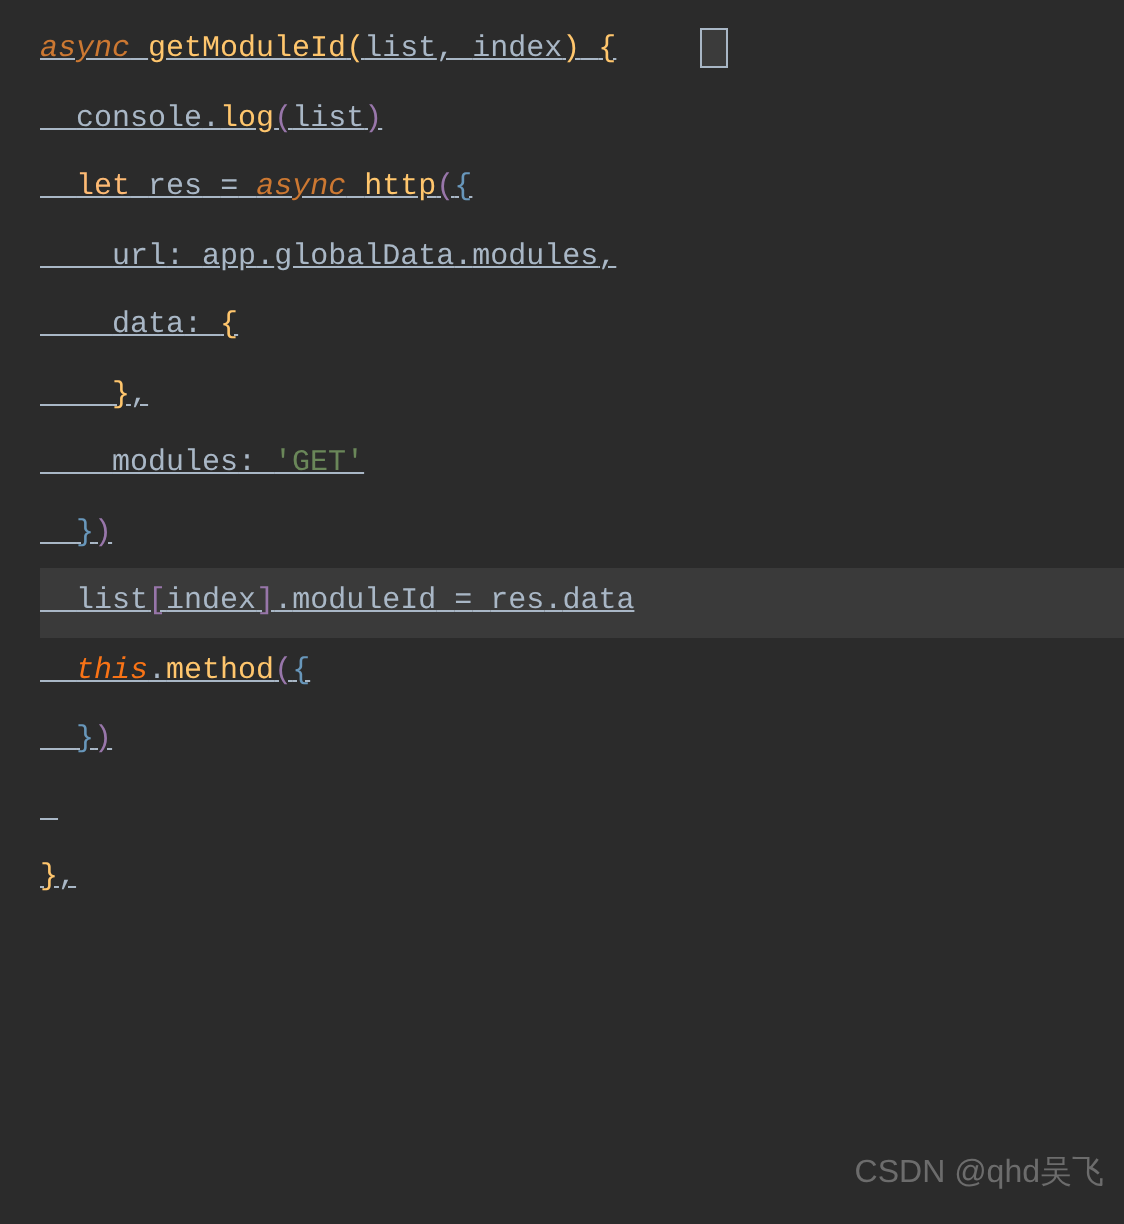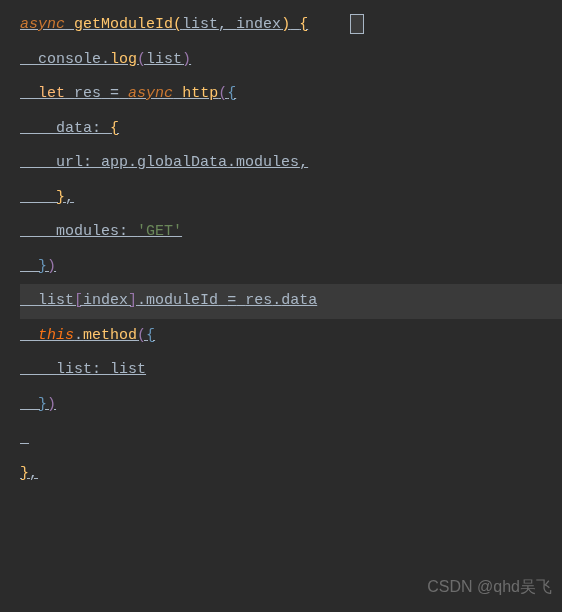--- a/index.html
+++ b/index.html
@@ -70,36 +70,35 @@
 <body>
 
 <div class="editor">
 
 <div class="line"><span class="keyword">async</span> <span class="function-name">getModuleId</span><span class="paren-yellow">(</span><span class="param">list</span><span class="punct">, </span><span class="param">index</span><span class="paren-yellow">)</span> <span class="brace-yellow">{</span></div>
 
 <div class="line">  <span class="console-obj">console</span><span class="dot">.</span><span class="method-name">log</span><span class="brace-purple">(</span><span class="ident">list</span><span class="brace-purple">)</span></div>
 
 <div class="line">  <span class="keyword-let">let</span> <span class="ident">res</span> <span class="punct">=</span> <span class="keyword">async</span> <span class="method-name">http</span><span class="brace-purple">(</span><span class="brace-blue">{</span></div>
 
+<div class="line">    <span class="prop-white">url</span><span class="punct">: </span><span class="ident">app</span><span class="dot">.</span><span class="ident">globalData</span><span class="dot">.</span><span class="ident">modules</span><span class="punct">,</span></div>
+
 <div class="line">    <span class="prop-white">data</span><span class="punct">: </span><span class="brace-yellow">{</span></div>
-
-<div class="line">    <span class="prop-white">url</span><span class="punct">: </span><span class="ident">app</span><span class="dot">.</span><span class="ident">globalData</span><span class="dot">.</span><span class="ident">modules</span><span class="punct">,</span></div>
 
 
 <div class="line">    <span class="brace-yellow">}</span><span class="punct">,</span></div>
 
 <div class="line">    <span class="prop-white">modules</span><span class="punct">: </span><span class="string">'GET'</span></div>
 
 <div class="line">  <span class="brace-blue">}</span><span class="brace-purple">)</span></div>
 
 <div class="line highlighted">  <span class="ident">list</span><span class="brace-purple">[</span><span class="ident">index</span><span class="brace-purple">]</span><span class="dot">.</span><span class="ident">moduleId</span> <span class="punct">=</span> <span class="ident">res</span><span class="dot">.</span><span class="ident">data</span></div>
 
 <div class="line">  <span class="this-kw">this</span><span class="dot">.</span><span class="method-name">method</span><span class="brace-purple">(</span><span class="brace-blue">{</span></div>
 
-<div class="line">    <span class="prop-white">list</span><span class="punct">: </span><span class="ident">list</span></div>
 
 <div class="line">  <span class="brace-blue">}</span><span class="brace-purple">)</span></div>
 
 <div class="line"> </div>
 
 <div class="line"><span class="brace-yellow">}</span><span class="punct">,</span></div>
 
 <div class="cursor-box"></div>
 </div>
 

